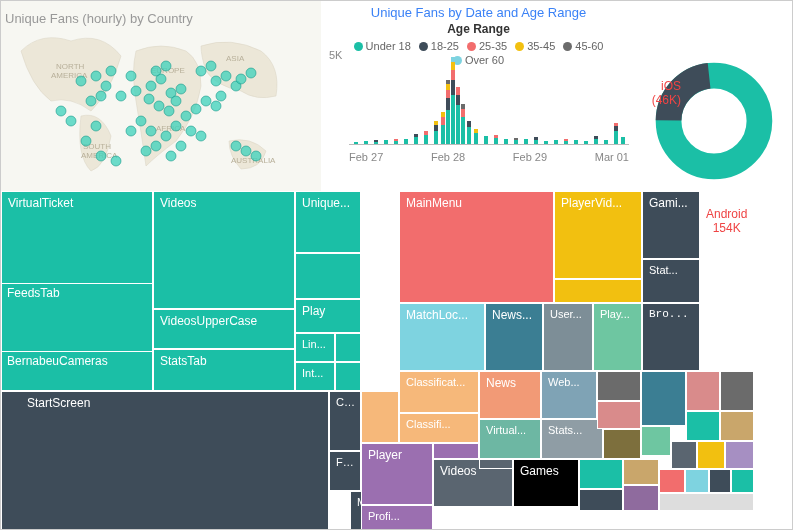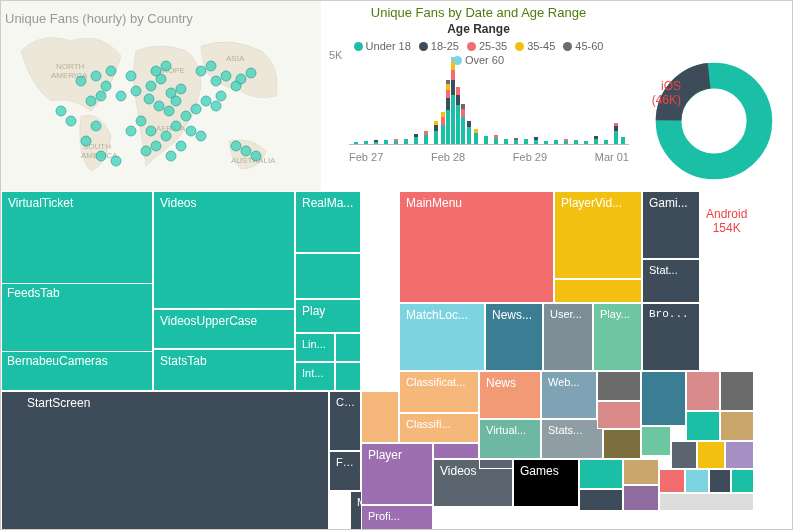--- a/index.html
+++ b/index.html
@@ -2,21 +2,21 @@
 <html><head>
 <meta charset="utf-8">
 <style>
 *{box-sizing:border-box;margin:0;padding:0}
 body{font-family:"Segoe UI",Arial,sans-serif;background:#fff;width:793px;height:530px;overflow:hidden;position:relative;border:1px solid #ccc}
 .top-row{display:flex;height:190px}
 .map-panel{width:320px;position:relative}
 .map-title{position:absolute;top:10px;left:4px;color:#999;font-size:13px;z-index:2}
 .map-svg{width:100%;height:100%}
 .bar-panel{width:315px;position:relative;padding:4px 8px}
-.bar-title{color:#4d7c0f;font-size:13px;text-align:center}
+.bar-title{color:#3b82f6;font-size:13px;text-align:center}
 .bar-subtitle{color:#333;font-size:12px;text-align:center;font-weight:600;margin-top:2px}
 .legend{display:flex;flex-wrap:wrap;justify-content:center;font-size:11px;color:#666;margin-top:4px;gap:2px 8px}
 .legend span{display:flex;align-items:center;gap:3px}
 .legend i{width:9px;height:9px;border-radius:50%;display:inline-block}
 .donut-panel{width:155px;position:relative;padding-top:60px;text-align:center}
 .donut-svg{width:120px;height:120px;margin:0 auto;display:block}
 .donut-lbl{position:absolute;font-size:12px;color:#ef4444}
 .donut-ios{top:78px;right:110px;text-align:right}
 .donut-android{top:206px;left:70px;text-align:center}
 .treemap{position:absolute;top:190px;left:0;width:793px;height:339px}
@@ -207,21 +207,21 @@
     <div class="cell" style="left: 0px; top: 0px; width: 152px; height: 200px; background: rgb(27, 191, 166);">VirtualTicket</div>
     <div class="cell" style="left: 0px; top: 92px; width: 152px; height: 1px; background: transparent; border-right: none; border-bottom: none; border-left: none; border-image: initial; border-top: 1px solid rgb(255, 255, 255); overflow: visible;">
       <div style="position: absolute; top: 2px; left: 6px; color: rgb(255, 255, 255); font-size: 12px;">FeedsTab</div>
     </div>
     <div class="cell" style="left: 0px; top: 160px; width: 152px; height: 1px; background: transparent; border-right: none; border-bottom: none; border-left: none; border-image: initial; border-top: 1px solid rgb(255, 255, 255); overflow: visible;">
       <div style="position: absolute; top: 2px; left: 6px; color: rgb(255, 255, 255); font-size: 12px;">BernabeuCameras</div>
     </div>
     <div class="cell" style="left: 152px; top: 0px; width: 142px; height: 118px; background: rgb(27, 191, 166);">Videos</div>
     <div class="cell" style="left: 152px; top: 118px; width: 142px; height: 40px; background: rgb(27, 191, 166);">VideosUpperCase</div>
     <div class="cell" style="left: 152px; top: 158px; width: 142px; height: 42px; background: rgb(27, 191, 166);">StatsTab</div>
-    <div class="cell" style="left: 294px; top: 0px; width: 66px; height: 62px; background: rgb(27, 191, 166);">RealMa...</div>
+    <div class="cell" style="left: 294px; top: 0px; width: 66px; height: 62px; background: rgb(27, 191, 166);">Unique...</div>
     <div class="cell" style="left: 294px; top: 108px; width: 66px; height: 34px; background: rgb(27, 191, 166);">Play</div>
     <div class="cell" style="left: 294px; top: 62px; width: 66px; height: 46px; background: rgb(27, 191, 166);"></div>
     <div class="cell sm" style="left: 294px; top: 142px; width: 40px; height: 29px; background: rgb(27, 191, 166);">Lin...</div>
     <div class="cell" style="left: 334px; top: 142px; width: 26px; height: 29px; background: rgb(27, 191, 166);"></div>
     <div class="cell sm" style="left: 294px; top: 171px; width: 40px; height: 29px; background: rgb(27, 191, 166);">Int...</div>
     <div class="cell" style="left: 334px; top: 171px; width: 26px; height: 29px; background: rgb(27, 191, 166);"></div>
     <div class="cell" style="left: 0px; top: 200px; width: 328px; height: 139px; background: rgb(62, 76, 89); padding-left: 25px;">StartScreen</div>
     <div class="cell sm" style="left: 328px; top: 200px; width: 32px; height: 60px; background: rgb(62, 76, 89);">Cla...</div>
     <div class="cell sm" style="left: 328px; top: 260px; width: 32px; height: 40px; background: rgb(62, 76, 89);">Fixt...</div>
     <div class="cell sm" style="left: 328px; top: 300px; width: 32px; height: 39px; background: rgb(62, 76, 89); margin-left: 21px;">Ma...</div>

